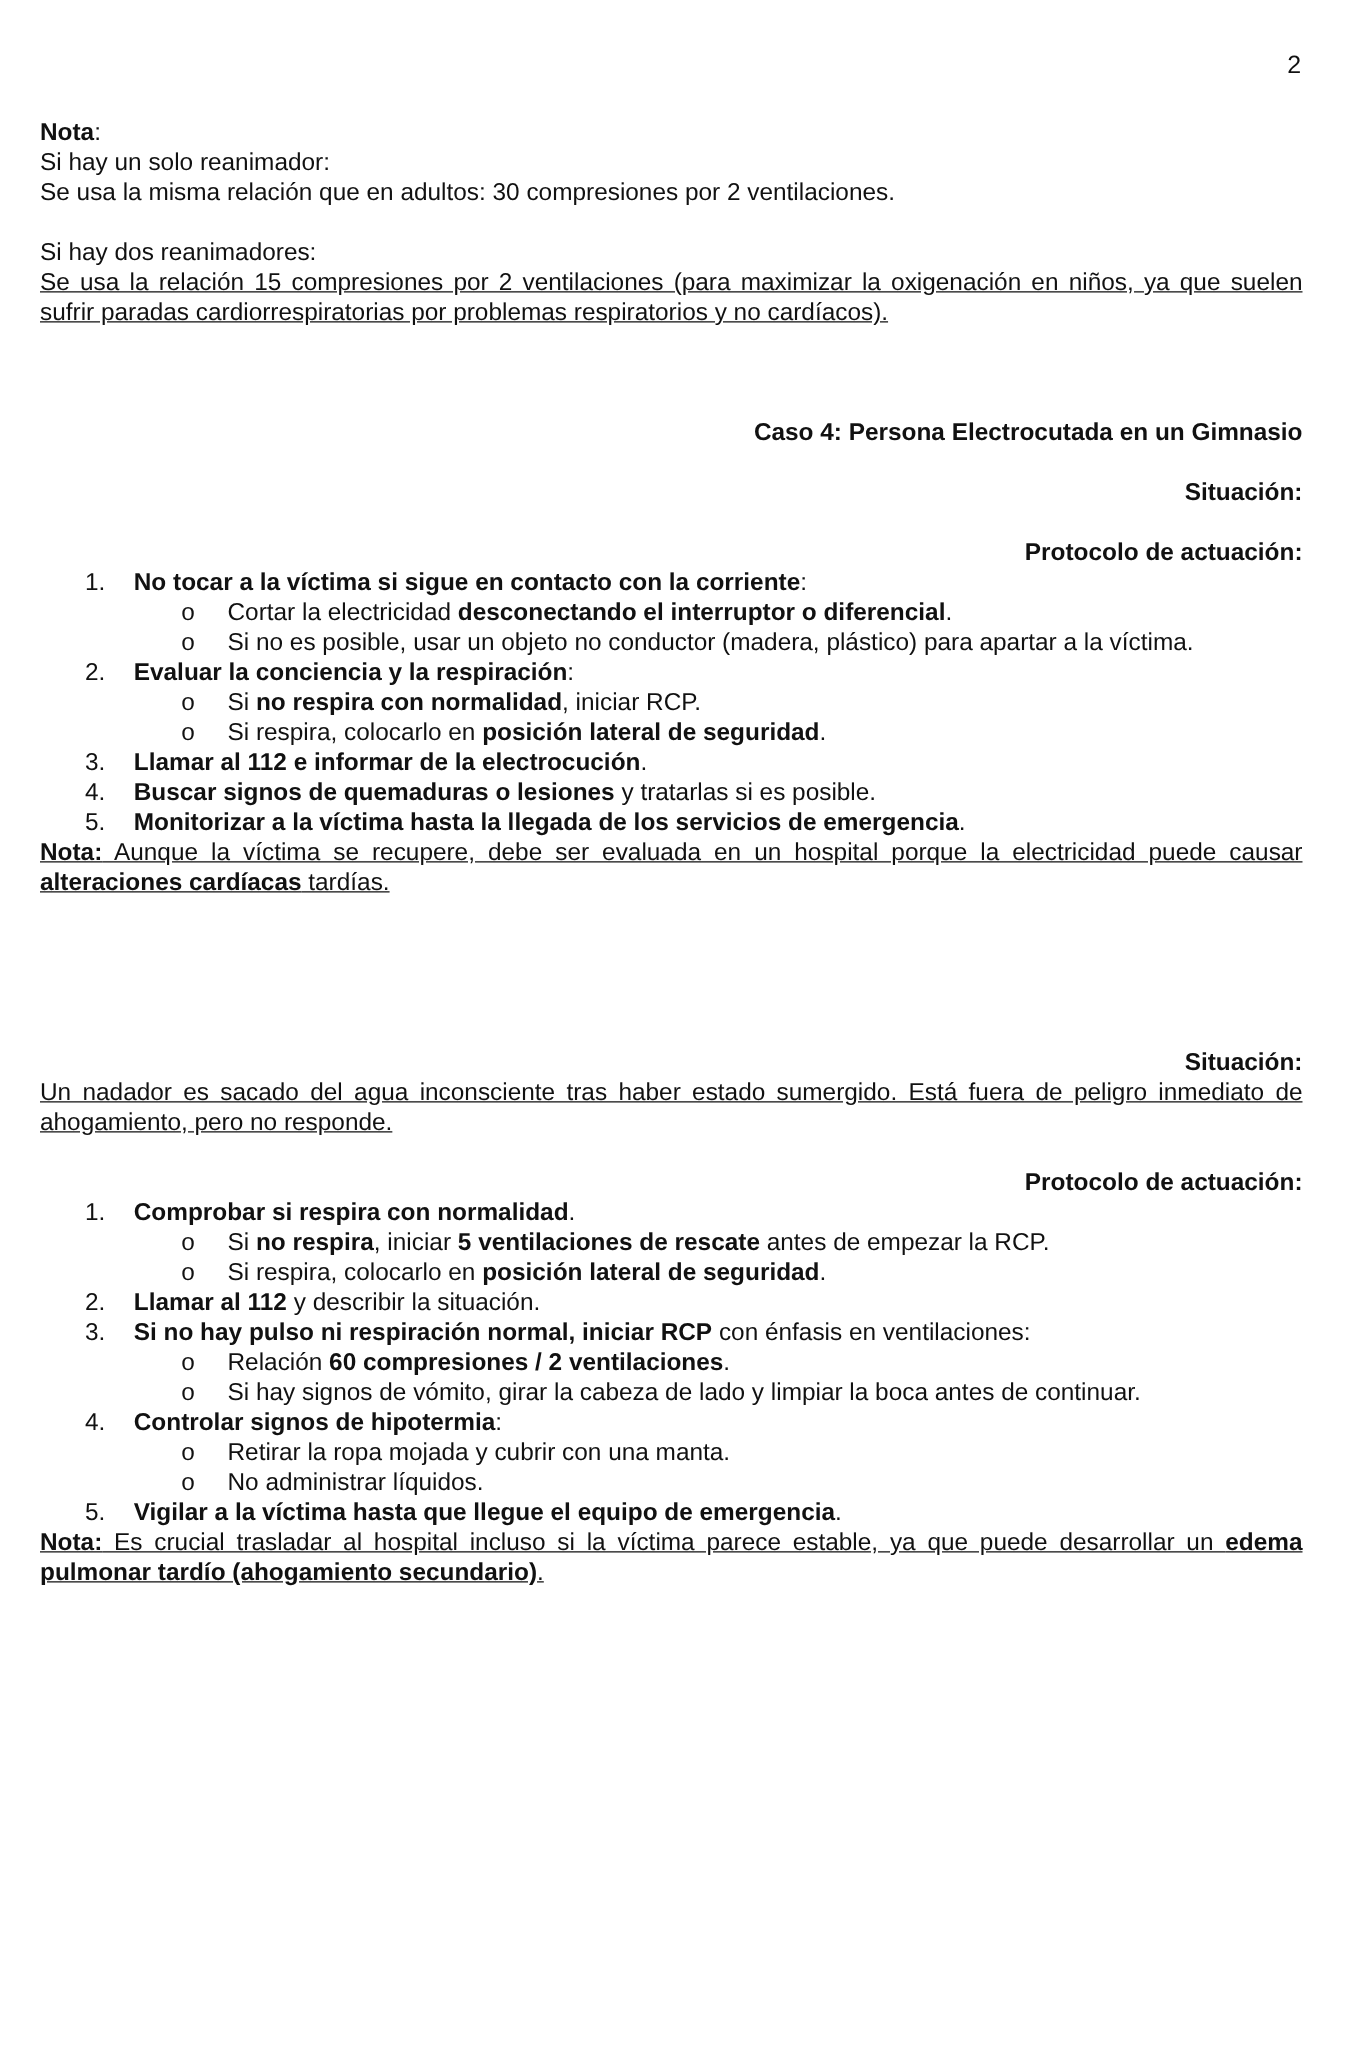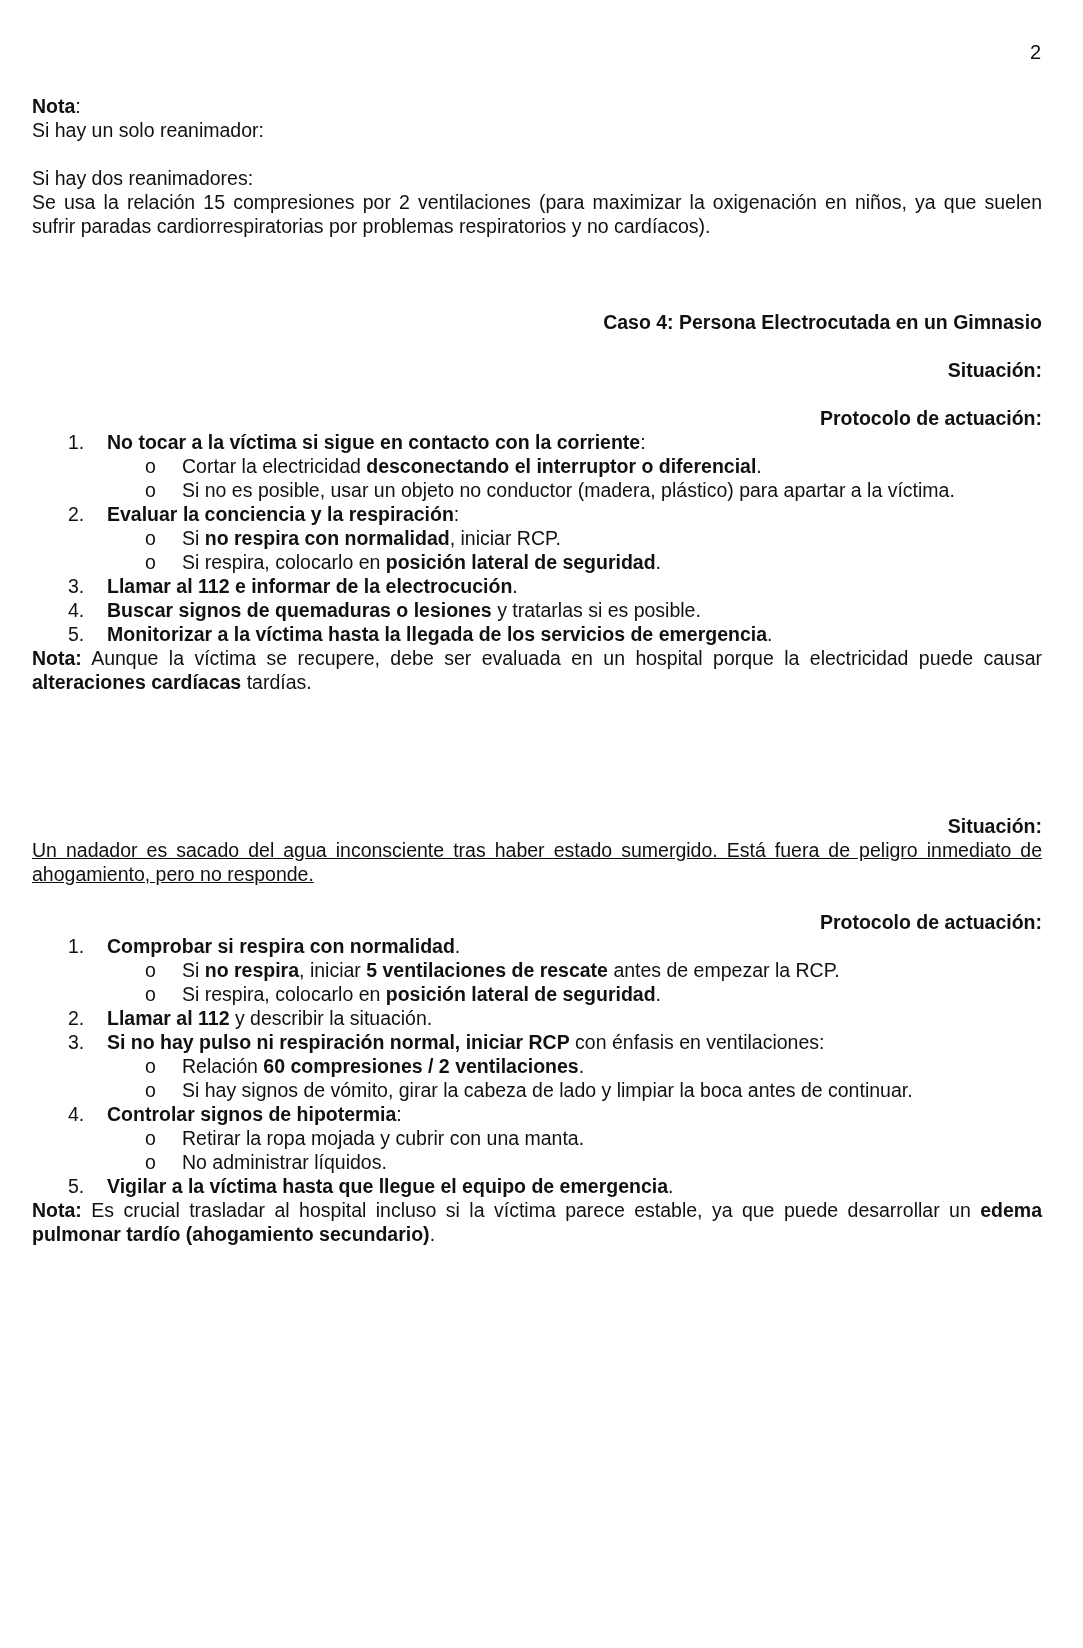--- a/index.html
+++ b/index.html
@@ -4,40 +4,41 @@
 <style>
   html, body { margin: 0; padding: 0; background: #ffffff; }
   body {
     width: 1083px; height: 1648px; position: relative; overflow: hidden;
     font-family: "Liberation Sans", sans-serif; color: #111111;
     font-size: 19.5px; line-height: 24px;
   }
   .page-number { position: absolute; top: 40px; right: 42px; font-size: 20px; }
   .content { position: absolute; left: 32px; top: 94px; width: 1010px; }
   .line { min-height: 24px; white-space: nowrap; }
-  .justify { text-align: justify; white-space: normal; }
+  .justify { text-align: justify; white-space: normal; text-decoration: underline; }
   .b { font-weight: bold; text-align: right; }
   .u { text-decoration: underline; }
   .gap { height: 24px; }
   .gap3 { height: 72px; }
   .lvl1 { position: relative; padding-left: 75px; }
   .lvl1 .num { position: absolute; left: 36px; }
   .lvl2 { position: relative; padding-left: 150px; }
   .lvl2 .bullet { position: absolute; left: 113px; }
 </style>
 </head>
 <body>
 
 <div class="page-number">2</div>
 
 <div class="content">
 
   <section>
     <div class="line"><span class="b">Nota</span><span>:</span></div>
     <div class="line">Si hay un solo reanimador:</div>
+    <div class="line">Se usa la misma relación que en adultos: 30 compresiones por 2 ventilaciones.</div>
     <div class="gap"></div>
     <div class="line">Si hay dos reanimadores:</div>
     <div class="line justify">Se usa la relación 15 compresiones por 2 ventilaciones (para maximizar la oxigenación en niños, ya que suelen sufrir paradas cardiorrespiratorias por problemas respiratorios y no cardíacos).</div>
   </section>
 
   <div class="gap3"></div>
 
   <section>
     <div class="line b">Caso 4: Persona Electrocutada en un Gimnasio</div>
     <div class="gap"></div>

